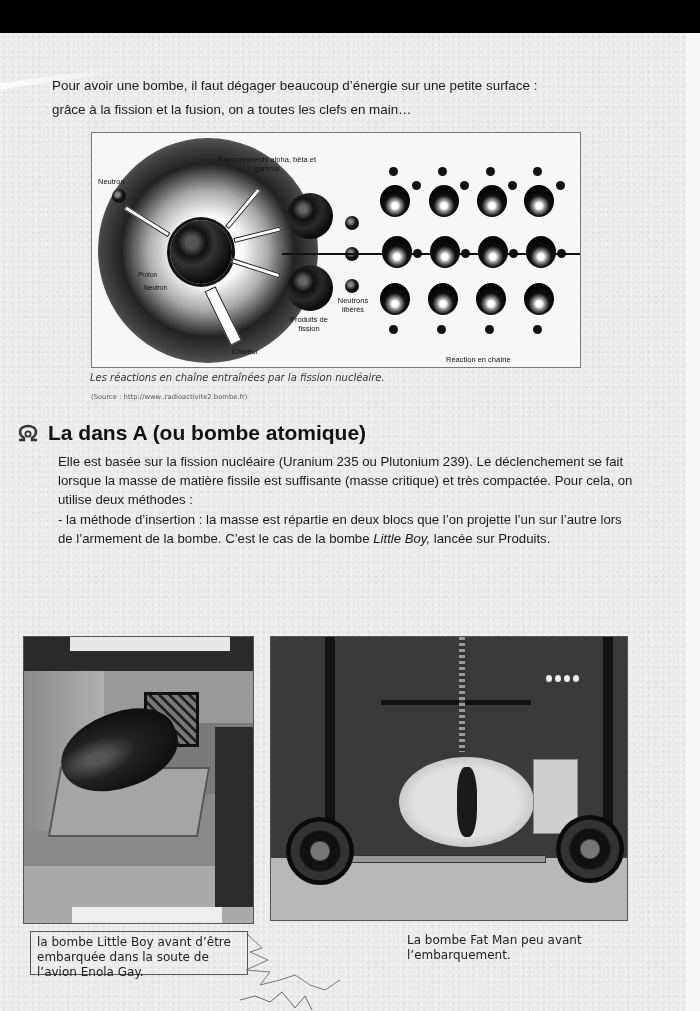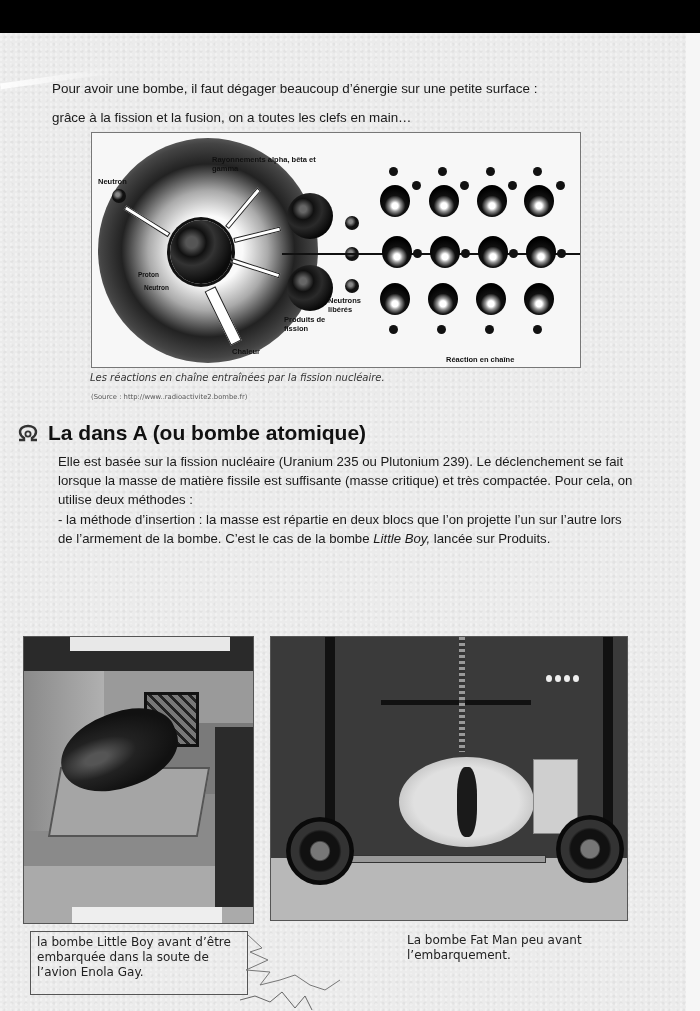--- a/index.html
+++ b/index.html
@@ -13,21 +13,21 @@
       background-image:
         radial-gradient(circle at 20% 30%, rgba(255,255,255,0.35) 0 1px, transparent 2px),
         radial-gradient(circle at 70% 60%, rgba(0,0,0,0.04) 0 1px, transparent 2px);
       background-size: 5px 5px, 7px 7px;
     }
     .page-edge-right { position: absolute; right: 0; top: 33px; width: 14px; height: 978px; background: #f6f6f6; }
     .fold-streak { position: absolute; left: 0; top: 75px; width: 120px; height: 6px; background: linear-gradient(90deg, rgba(255,255,255,0.9), rgba(255,255,255,0)); transform: rotate(-8deg); }
 
     .intro {
       position: absolute; left: 52px; top: 74px; width: 520px;
-      font-size: 13.4px; line-height: 29px; color: #1a1a1a;
+      font-size: 13.4px; line-height: 24px; color: #1a1a1a;
     }
 
     
     .diagram {
       position: absolute; left: 91px; top: 132px; width: 490px; height: 236px;
       background: #f7f7f7; border: 1px solid #777;
       overflow: hidden;
     }
     .halo {
       position: absolute; left: 6px; top: 5px; width: 220px; height: 225px; border-radius: 50%;
@@ -43,21 +43,21 @@
       position: absolute; width: 46px; height: 46px; border-radius: 50%;
       background: radial-gradient(circle at 35% 35%, #666 0 8%, #111 25%, #2a2a2a 45%, #050505 75%);
     }
     .neutron-dot { position: absolute; width: 14px; height: 14px; border-radius: 50%; background: radial-gradient(circle at 40% 40%, #888 0 15%, #111 45%); }
     .small-dot { position: absolute; width: 9px; height: 9px; border-radius: 50%; background: #111; }
     .burst {
       position: absolute; width: 30px; height: 32px; border-radius: 50%;
       background: radial-gradient(circle at 50% 65%, #fff 0 12%, #999 22%, #111 40%, #000 70%);
     }
     .hline { position: absolute; height: 2px; background: #111; }
-    .dlabel { position: absolute; font-size: 7.5px; font-weight: bold; color: #111; line-height: 9px; text-align: left; }
+    .dlabel { position: absolute; font-size: 7.5px; font-weight: normal; color: #111; line-height: 9px; text-align: center; }
 
     .caption {
       position: absolute; left: 90px; top: 372px;
       font-family: "DejaVu Sans", sans-serif; font-style: italic; font-size: 10px; color: #333;
     }
     .source { position: absolute; left: 91px; top: 393px; font-family: "DejaVu Sans", sans-serif; font-size: 6.8px; color: #555; }
 
     .section-heading {
       position: absolute; left: 16px; top: 421px; display: flex; align-items: center;
       font-size: 21px; font-weight: bold; color: #111;
@@ -96,21 +96,21 @@
     .fm-bomb { position: absolute; left: 128px; top: 120px; width: 135px; height: 90px; border-radius: 50%;
       background: radial-gradient(ellipse at 50% 50%, #e0e0e0 0 55%, #bdbdbd 80%, #8a8a8a 100%); }
     .fm-bomb-mark { position: absolute; left: 58px; top: 10px; width: 20px; height: 70px; background: #1a1a1a; border-radius: 40%; }
     .fm-tail { position: absolute; left: 262px; top: 122px; width: 45px; height: 75px; background: #cfcfcf; border: 1px solid #888; }
     .fm-wheel { position: absolute; width: 68px; height: 68px; border-radius: 50%; background: radial-gradient(circle, #777 0 18%, #111 22% 40%, #333 45% 60%, #0a0a0a 62%); }
     .fm-frame { position: absolute; left: 75px; top: 218px; width: 200px; height: 8px; background: #999; border: 1px solid #333; }
     .fm-lights { position: absolute; left: 275px; top: 38px; width: 36px; height: 8px; display: flex; gap: 3px; }
     .fm-lights span { width: 6px; height: 7px; border-radius: 50%; background: #eee; }
 
     .photo-caption { position: absolute; font-family: "DejaVu Sans", sans-serif; font-size: 12px; line-height: 15px; color: #222; }
-    .cap-littleboy { left: 30px; top: 931px; width: 218px; height: 64px; padding: 3px 6px; border: 1px solid #555; }
+    .cap-littleboy { left: 30px; top: 931px; width: 218px; height: 44px; padding: 3px 6px; border: 1px solid #555; }
     .cap-fatman { left: 407px; top: 933px; width: 220px; }
 
     .scribble { position: absolute; left: 240px; top: 930px; width: 110px; height: 81px; }
   </style>
 </head>
 <body>
 
 <div class="top-bar"></div>
 <div class="page"></div>
 <div class="page-edge-right"></div>

